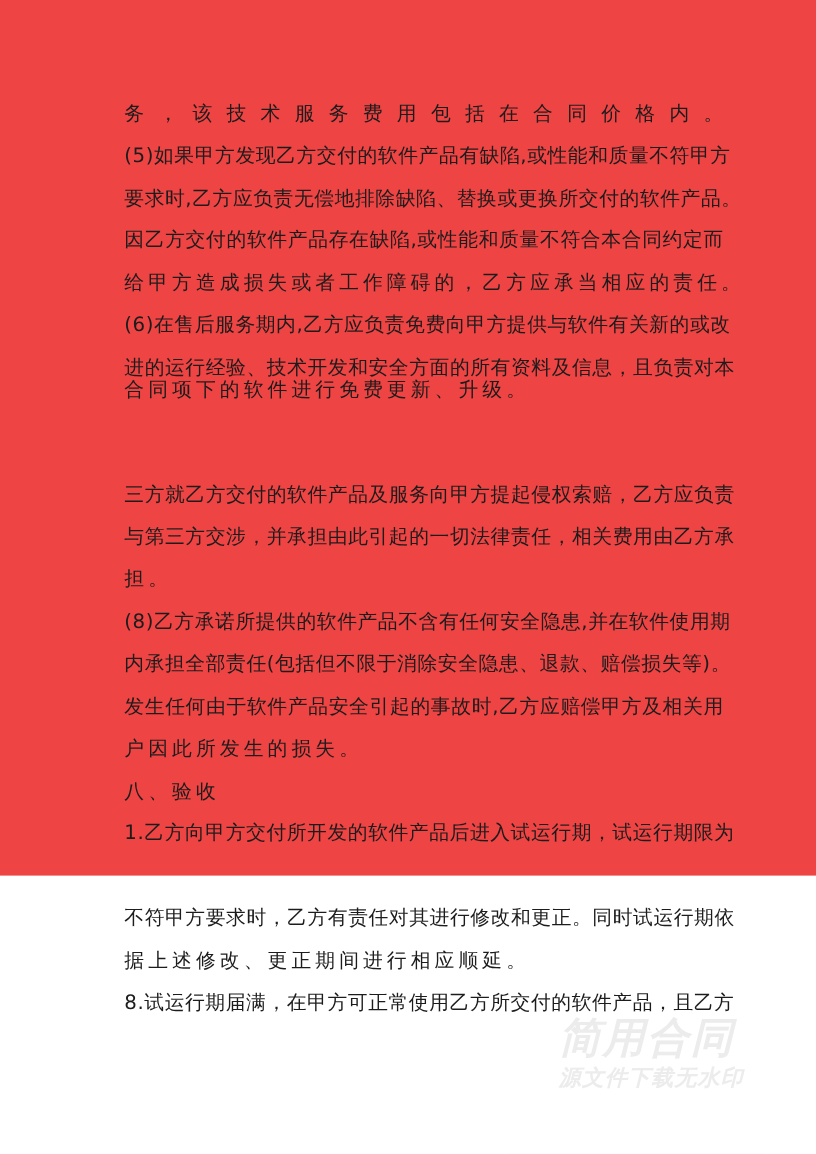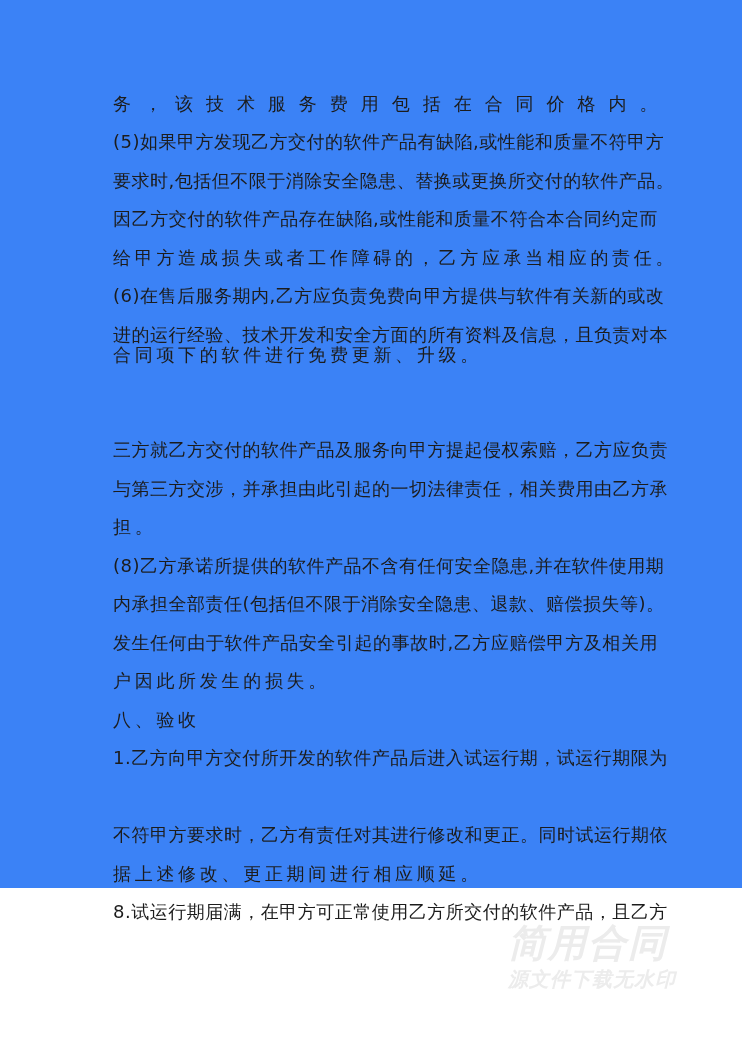--- a/index.html
+++ b/index.html
@@ -1,17 +1,17 @@
 <!DOCTYPE html>
 <html><head>
 <meta charset="utf-8">
 <style>
   html, body { margin: 0; padding: 0; background: #ffffff; }
   body { width: 742px; height: 1049px; position: relative; overflow: hidden; }
-  .page { position: absolute; left: 0; top: 0; width: 742px; height: 888px; background: #3b82f6; }
+  .page { position: absolute; left: 0; top: 0; width: 742px; height: 796px; background: #ef4444; }
   .line {
     position: absolute;
     left: 113px;
     width: 545px;
     height: 24px;
     line-height: 24px;
     font-family: "DejaVu Sans", sans-serif;
     font-size: 18px;
     color: #1c1c1c;
     white-space: nowrap;
@@ -30,21 +30,21 @@
   }
   .wm-big { left: 508px; top: 918px; font-size: 38px; letter-spacing: 2px; }
   .wm-small { left: 508px; top: 966px; font-size: 20px; letter-spacing: 1px; }
 </style>
 </head>
 <body>
 
 <div class="page">
   <div class="line" style="top:92px">务，该技术服务费用包括在合同价格内。</div>
   <div class="line" style="top:130px">(5)如果甲方发现乙方交付的软件产品有缺陷,或性能和质量不符甲方</div>
-  <div class="line" style="top:169px">要求时,包括但不限于消除安全隐患、替换或更换所交付的软件产品。</div>
+  <div class="line" style="top:169px">要求时,乙方应负责无偿地排除缺陷、替换或更换所交付的软件产品。</div>
   <div class="line" style="top:207px">因乙方交付的软件产品存在缺陷,或性能和质量不符合本合同约定而</div>
   <div class="line last" style="top:246px">给甲方造成损失或者工作障碍的，乙方应承当相应的责任。</div>
   <div class="line" style="top:284px">(6)在售后服务期内,乙方应负责免费向甲方提供与软件有关新的或改</div>
   <div class="line" style="top:323px">进的运行经验、技术开发和安全方面的所有资料及信息，且负责对本</div>
   <div class="line last" style="top:343px">合同项下的软件进行免费更新、升级。</div>
   <div class="line" style="top:477px">与第三方交涉，并承担由此引起的一切法律责任，相关费用由乙方承</div>
   <div class="line" style="top:438px">三方就乙方交付的软件产品及服务向甲方提起侵权索赔，乙方应负责</div>
   <div class="line last" style="top:515px">担。</div>
   <div class="line" style="top:554px">(8)乙方承诺所提供的软件产品不含有任何安全隐患,并在软件使用期</div>
   <div class="line" style="top:592px">内承担全部责任(包括但不限于消除安全隐患、退款、赔偿损失等)。</div>

